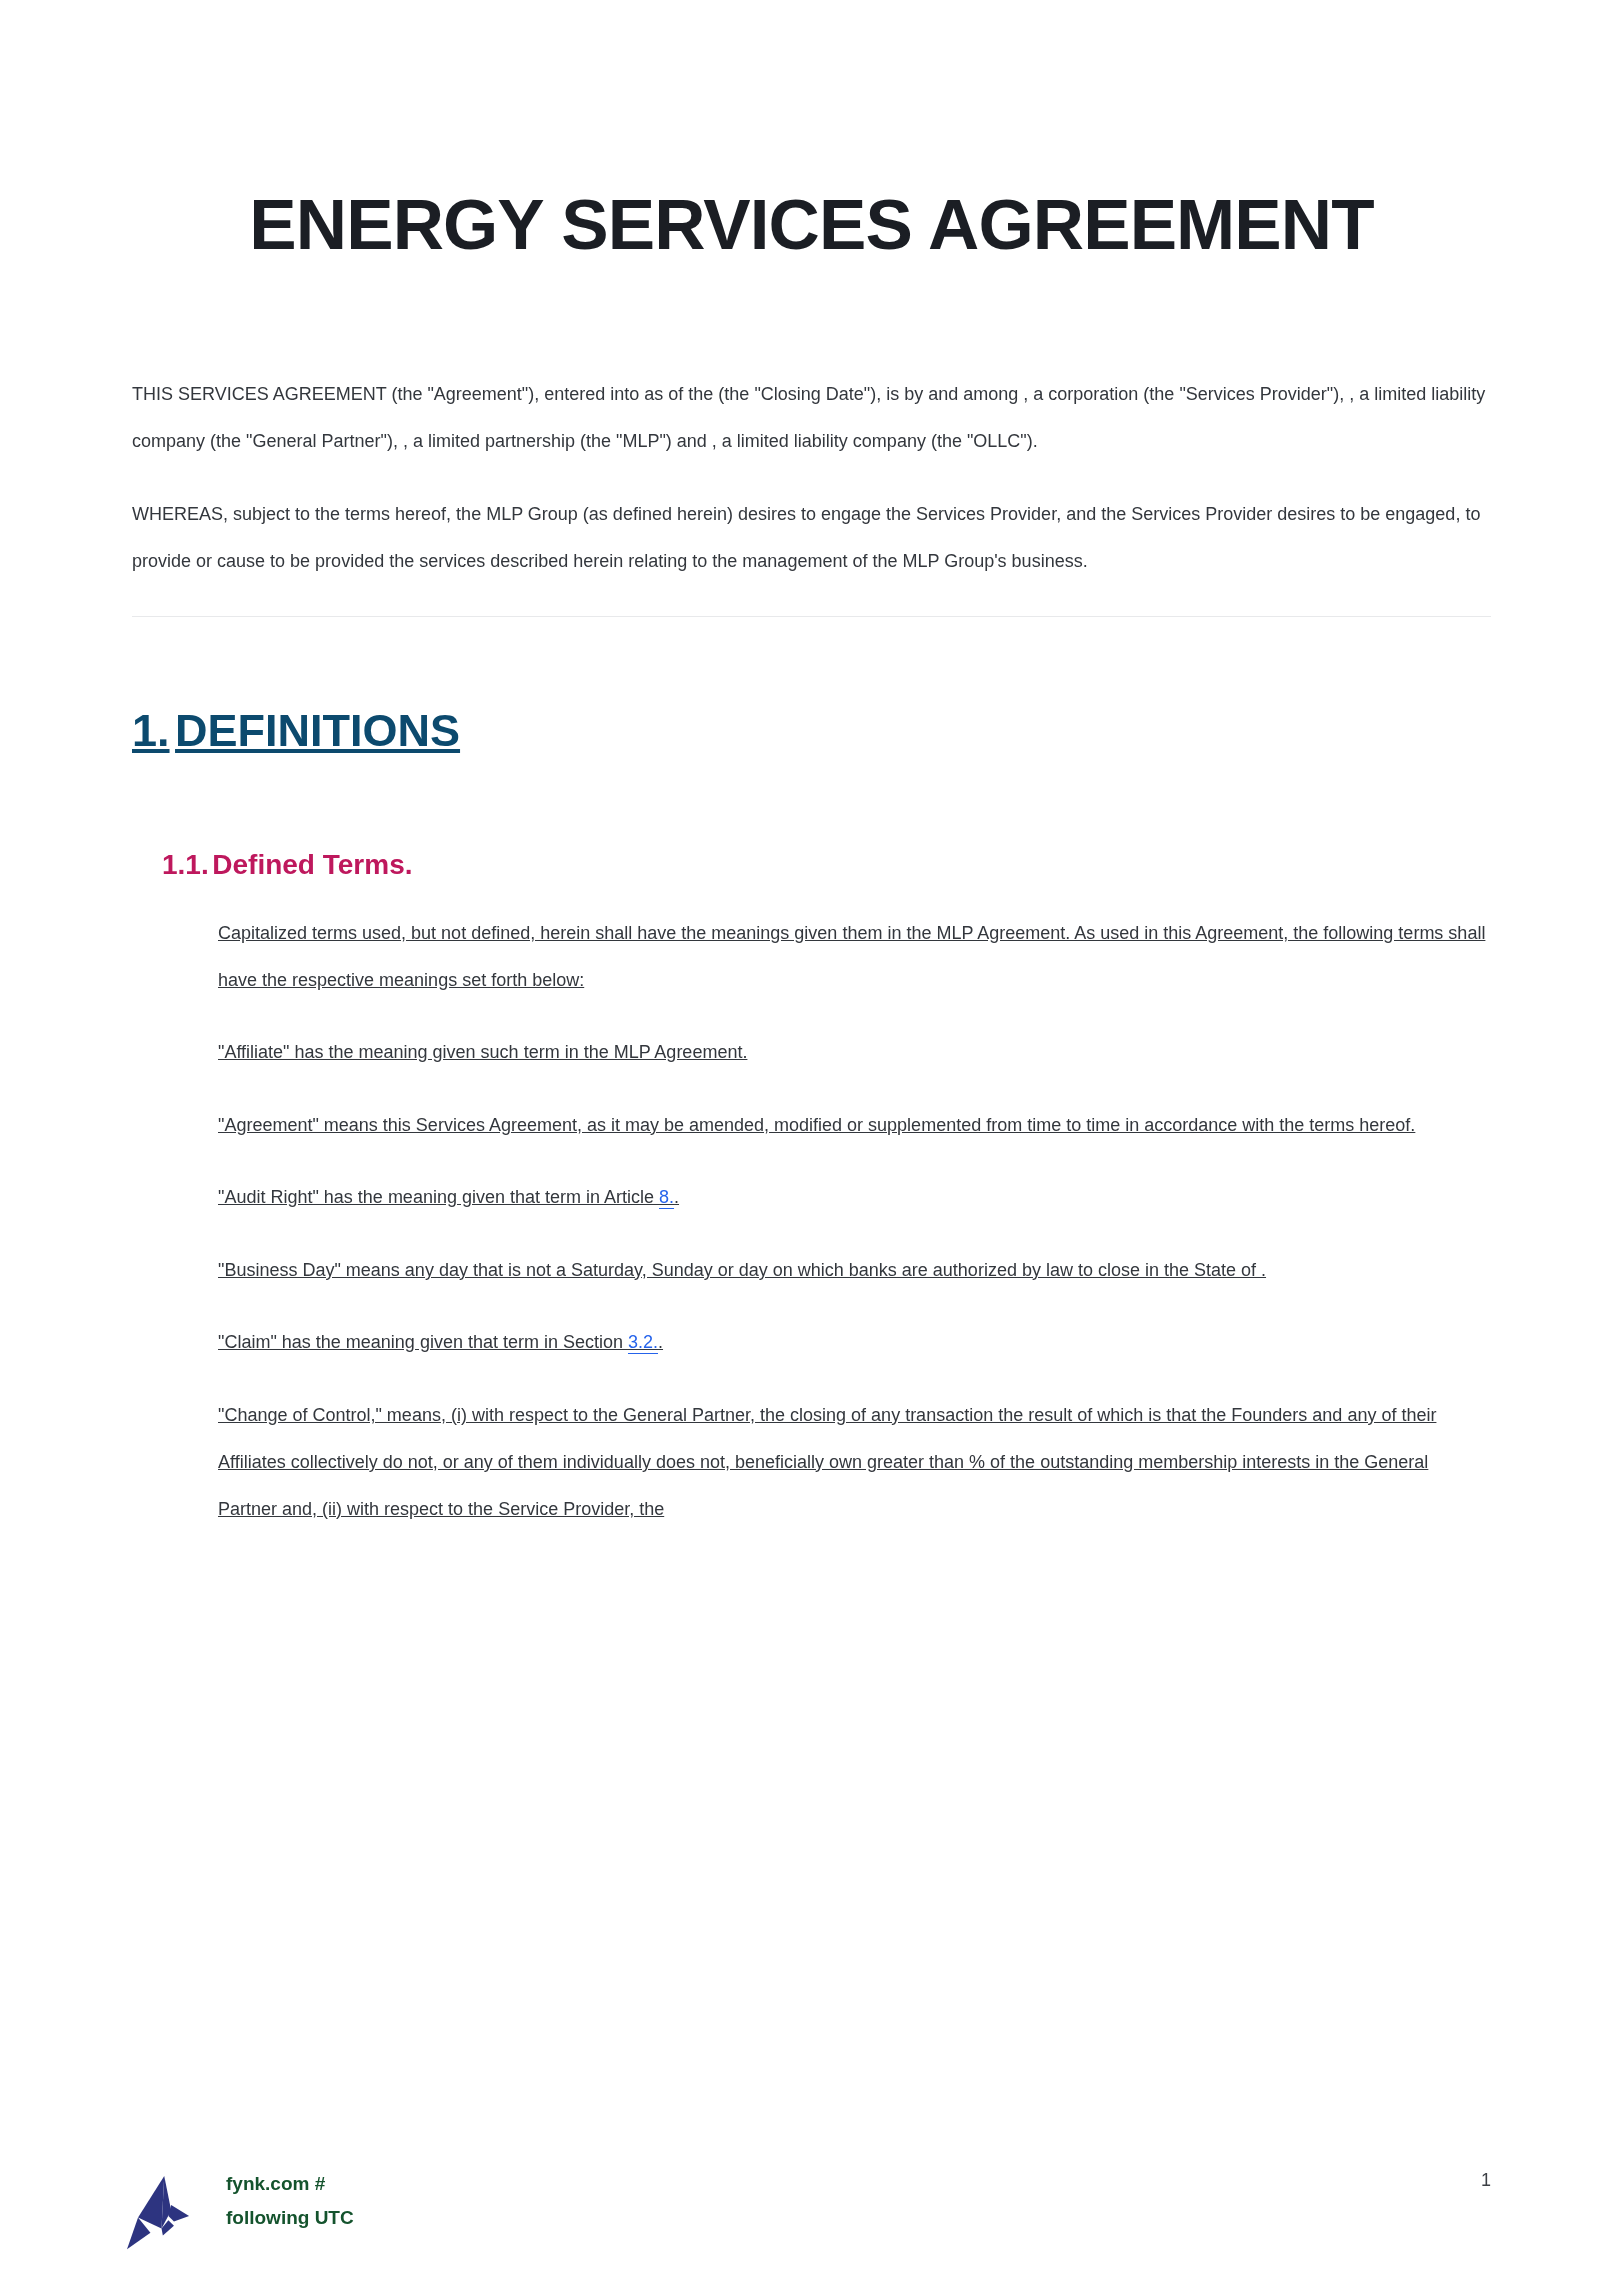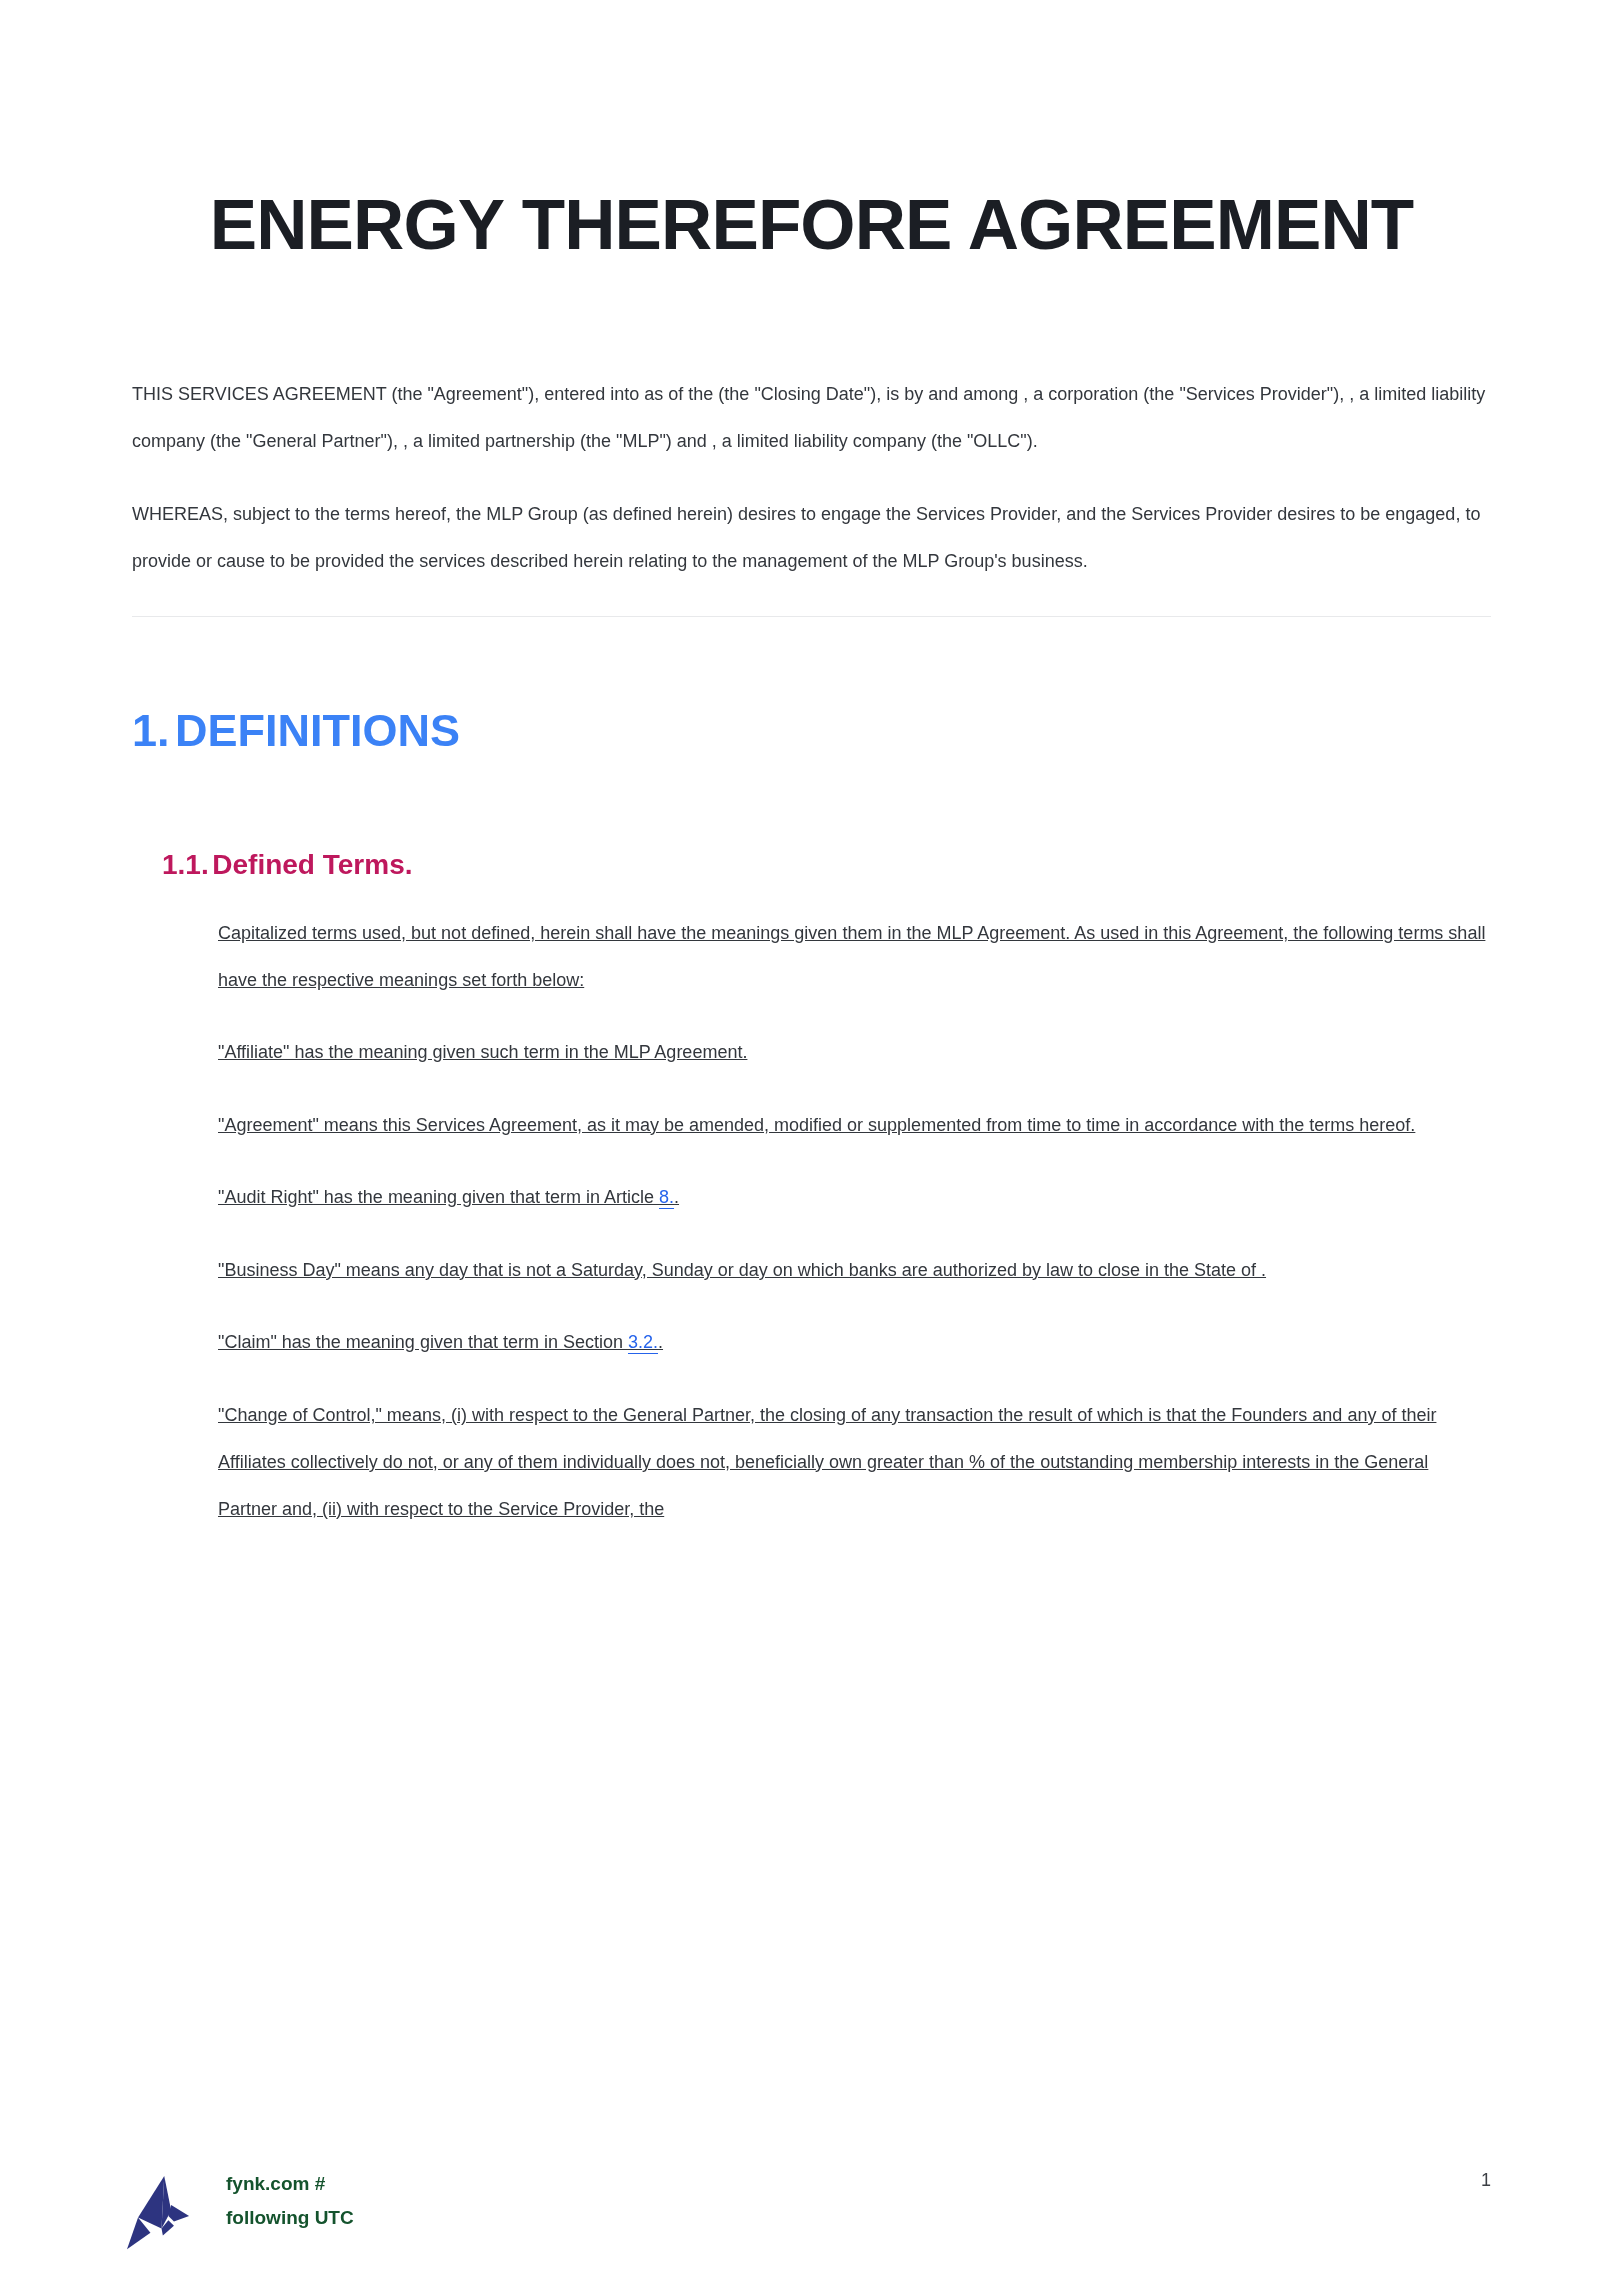--- a/index.html
+++ b/index.html
@@ -38,21 +38,22 @@
   .divider {
     border: none;
     border-top: 1.8px solid #e8e9eb;
     margin: 31px 0 0 0;
   }
   .sec-h {
     margin: 86px 0 89px 0;
     font-size: 45px;
     line-height: 55px;
     font-weight: 700;
-    color: #3b82f6;
+    color: #0c4a6e;
+    text-decoration: underline;
   }
   .sec-h .sec-num { margin-right: 5.5px; }
   .sub-h {
     margin: 0 0 27px 0;
     padding-left: 30px;
     font-size: 28px;
     line-height: 36px;
     font-weight: 700;
     color: #be185d;
   }
@@ -93,21 +94,21 @@
     line-height: 22px;
     color: #3c3f44;
   }
 </style>
 </head>
 <body>
 
 <div class="page">
   <div class="content">
 
-    <h1 class="doc-title">ENERGY THEREFORE AGREEMENT</h1>
+    <h1 class="doc-title">ENERGY SERVICES AGREEMENT</h1>
 
     <p class="body-p">THIS SERVICES AGREEMENT (the "Agreement"), entered into as of the (the "Closing Date"), is by and among , a corporation (the "Services Provider"), , a limited liability company (the "General Partner"), , a limited partnership (the "MLP") and , a limited liability company (the "OLLC").</p>
     <p class="body-p">WHEREAS, subject to the terms hereof, the MLP Group (as defined herein) desires to engage the Services Provider, and the Services Provider desires to be engaged, to provide or cause to be provided the services described herein relating to the management of the MLP Group's business.</p>
 
     <hr class="divider">
 
     <h2 class="sec-h"><span class="sec-num">1.</span><span>DEFINITIONS</span></h2>
 
     <h3 class="sub-h"><span class="sub-num">1.1.</span><span>Defined Terms.</span></h3>
 

